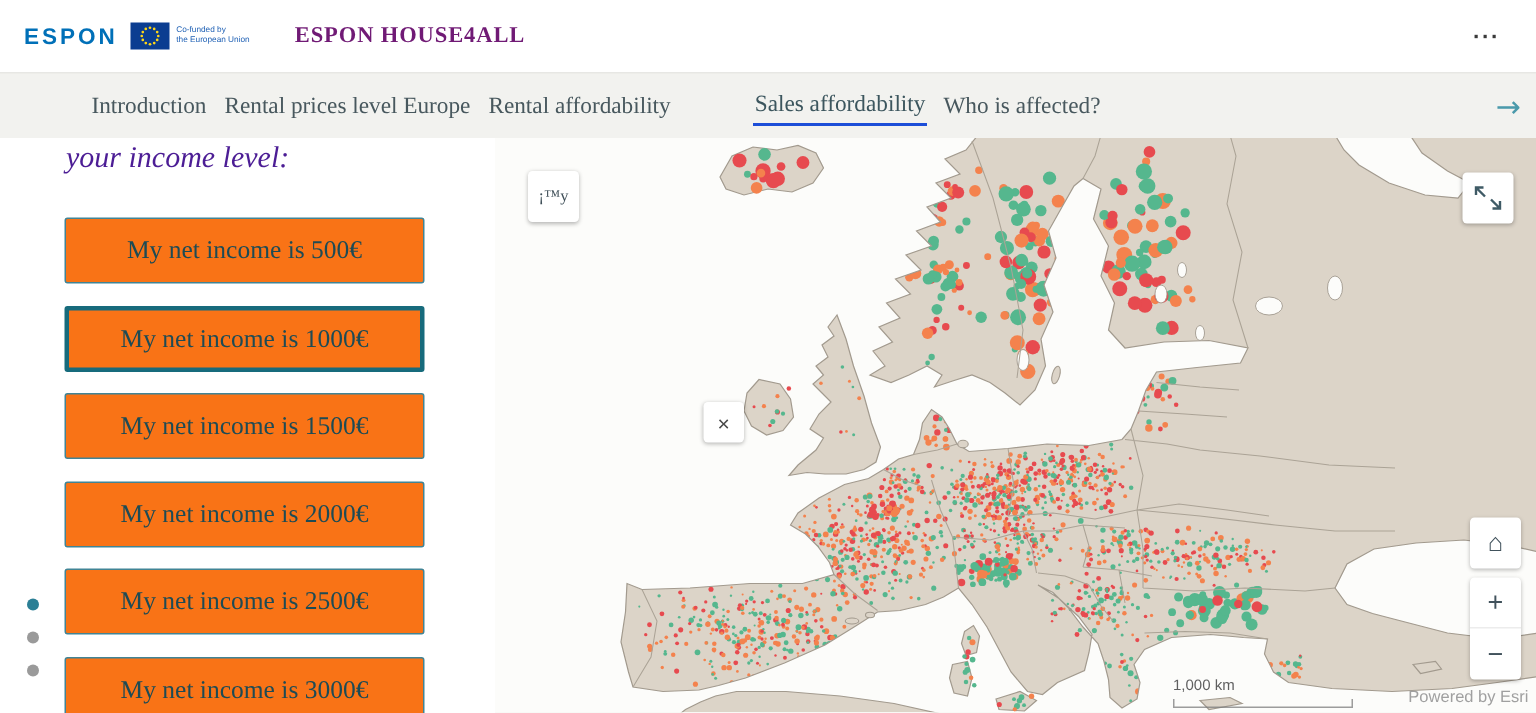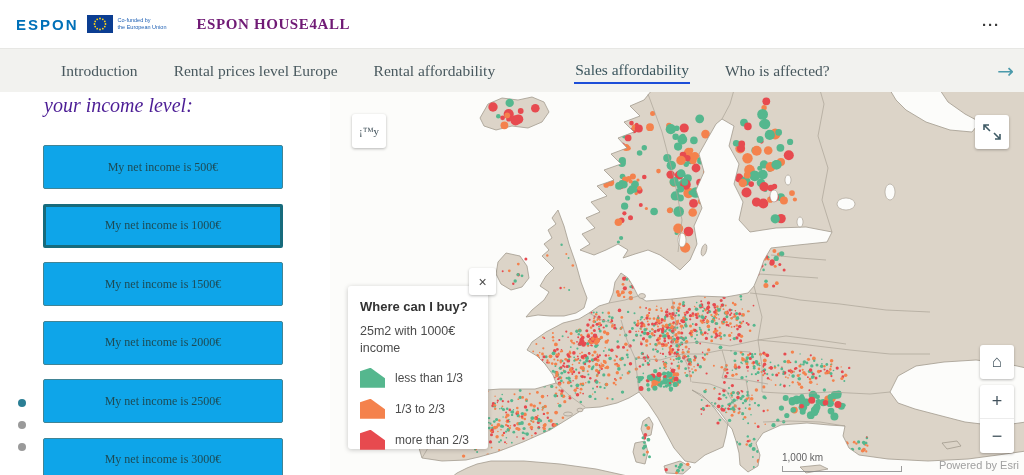--- a/index.html
+++ b/index.html
@@ -13,32 +13,32 @@
                 font-size:15px; letter-spacing:2px; }
   .eu-flag { width:26px; height:18px; background:#0b3d91; margin-left:8px; position:relative; flex:none; }
   .eu-caption { margin-left:5px; font-family:"Liberation Sans", sans-serif; font-size:5.5px;
                 color:#1d5fb4; line-height:1.2; width:55px; }
   .app-title { margin-left:24px; font-size:15px; font-weight:bold; color:#701a75; letter-spacing:0.6px; }
   .menu-dots { margin-left:auto; margin-right:8px; font-family:"Liberation Sans", sans-serif;
                font-weight:900; font-size:15px; color:#3a3a3a; letter-spacing:1px; cursor:pointer; }
 
   
   .nav { position:absolute; left:0; top:48px; width:1024px; height:44px; background:#f2f2ef;
-         border-top:1px solid #e7e7e4; display:flex; align-items:center; gap:34px; padding:0 60px; }
+         border-top:1px solid #e7e7e4; display:flex; align-items:center; gap:10px; padding:0 60px; }
   .tab { font-size:15.5px; color:#48585e; white-space:nowrap; cursor:pointer; padding:3px 1px; }
   .tab.active { color:#3c565e; border-bottom:2px solid #1d4ed8;margin-left:44px; }
   .nav-arrow { position:absolute; right:10px; top:10px; color:#4b9aab; font-size:20px;
                font-family:"DejaVu Sans", sans-serif; cursor:pointer; }
 
   
   .sidebar { position:absolute; left:0; top:92px; width:330px; height:383px; background:#fff; }
   .lead { position:absolute; left:44px; top:2px; font-style:italic; font-size:20px; color:#4c1d95; }
   .btn-col { position:absolute; left:43px; top:53px; width:240px; }
-  .inc-btn { width:240px; height:44px; background:#0ea5e9; border:1px solid #418495; border-radius:2px;
-             margin-bottom:14.5px; font-family:"Liberation Serif", serif; font-size:12px;
+  .inc-btn { width:240px; height:44px; background:#f97316; border:1px solid #418495; border-radius:2px;
+             margin-bottom:14.5px; font-family:"Liberation Serif", serif; font-size:17px;
              color:#1d4b55; cursor:pointer; display:block; }
   .inc-btn.selected { border:3px solid #176b7c; }
   .dotcol { position:absolute; left:18px; top:307px; }
   .dot { width:8px; height:8px; border-radius:50%; background:#9a9a9a; margin-bottom:14px; cursor:pointer; }
   .dot.active { background:#2b7f95; }
 
   
   .map { position:absolute; left:330px; top:92px; width:694px; height:383px; background:#fcfcfa; overflow:hidden; }
   .map svg.base { position:absolute; left:0; top:0; }
 
@@ -2057,36 +2057,20 @@
     </svg>
 
   <button class="mbtn btn-info">¡™y</button>
 
   <button class="mbtn btn-expand">
     <svg width="34" height="34" viewBox="0 0 34 34">
       <path d="M14 10 H9 V15 M9 10 L15 16 M20 24 H25 V19 M25 24 L19 18" fill="none" stroke="#3f5b66" stroke-width="1.6"></path>
     </svg>
   </button>
 
-  <div class="legend-pop">
-    <div class="lg-title">Where can I buy?</div>
-    <div class="lg-sub">25m2 with 1000€ income</div>
-    <div class="lg-row">
-      <span class="lg-swatch" style="background: rgb(85, 183, 142);"></span>
-      <span class="lg-label">less than 1/3</span>
-    </div>
-    <div class="lg-row">
-      <span class="lg-swatch" style="background: rgb(244, 130, 77);"></span>
-      <span class="lg-label">1/3 to 2/3</span>
-    </div>
-    <div class="lg-row">
-      <span class="lg-swatch" style="background: rgb(231, 74, 79);"></span>
-      <span class="lg-label">more than 2/3</span>
-    </div>
-  </div>
   <button class="mbtn btn-close">×</button>
 
   <button class="mbtn btn-home">⌂</button>
   <div class="zoomctl">
     <div class="z">+</div>
     <div class="z">−</div>
   </div>
 
   <div class="scalebar">1,000 km</div>
   <div class="scaleline"></div>

